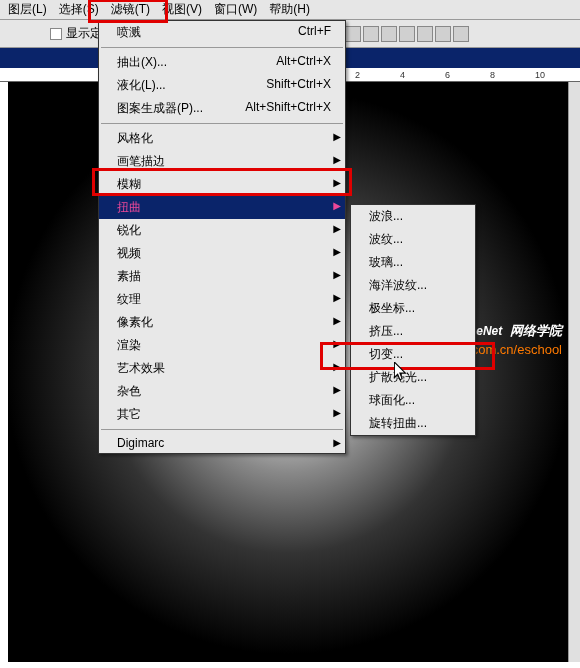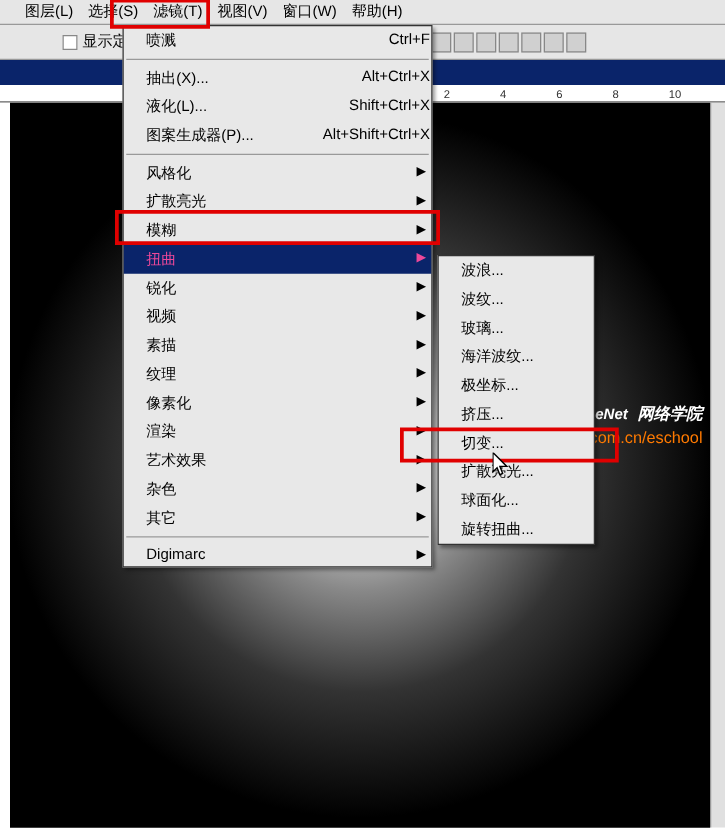--- a/index.html
+++ b/index.html
@@ -1,35 +1,35 @@
 <!DOCTYPE html>
 <html><head>
 <meta charset="utf-8">
 <style>
 * { margin: 0; padding: 0; box-sizing: border-box; font-family: "SimSun", Arial, sans-serif; font-size: 12px; }
 body { width: 580px; height: 668px; background: #fff; overflow: hidden; position: relative; }
 
-.menubar { background: #e6e6e6; height: 20px; display: flex; align-items: center; padding-left: 14px; border-bottom: 1px solid #999; }
+.menubar { background: #e6e6e6; height: 20px; display: flex; align-items: center; padding-left: 2px; border-bottom: 1px solid #999; }
 .menubar-item { padding: 2px 6px; cursor: pointer; white-space: nowrap; }
 
 .toolbar { background: #e6e6e6; height: 28px; display: flex; align-items: center; padding-left: 50px; border-bottom: 1px solid #999; position: relative; }
 .checkbox { width: 12px; height: 12px; border: 1px solid #888; background: #fff; margin-right: 4px; }
 .toolbar-text { font-size: 12px; }
 .toolbar-icons { position: absolute; left: 345px; top: 6px; display: flex; gap: 2px; }
 .ticon { width: 16px; height: 16px; background: #d0d0d0; border: 1px solid #888; }
 
 .ruler-h { position: absolute; top: 68px; left: 0; width: 580px; height: 14px; background: #fff; border-bottom: 1px solid #666; z-index: 1; }
 .ruler-tick { position: absolute; top: 2px; font-size: 9px; color: #333; }
 
 .canvas-area { position: absolute; top: 82px; left: 8px; right: 12px; bottom: 6px; background: #000; }
 .radial { position: absolute; top: 0; left: 0; width: 100%; height: 100%; background: radial-gradient(circle at 50% 50%, #fff 0%, #e0e0e0 8%, #888 25%, #333 45%, #000 70%); }
 .scrollbar-v { position: absolute; right: 0; top: 82px; bottom: 6px; width: 12px; background: #e0e0e0; border-left: 1px solid #999; }
 
 .menu1 { position: absolute; top: 20px; left: 98px; width: 248px; background: #e8e8e8; border: 1px solid #333; box-shadow: 2px 2px 3px rgba(0,0,0,.4); z-index: 10; }
-.menu-row { display: flex; justify-content: space-between; padding: 3px 1px 3px 18px; cursor: pointer; position: relative; }
+.menu-row { display: flex; justify-content: space-between; padding: 3px 14px 3px 18px; cursor: pointer; position: relative; }
 .menu-row.hl { background: #0a246a; color: #ec4899; }
 .menu-sep { border-top: 1px solid #999; margin: 3px 2px; }
 .arrow { position: absolute; right: 4px; top: 4px; font-size: 10px; }
 
 .menu2 { position: absolute; top: 168px; left: 350px; width: 126px; background: #e8e8e8; border: 1px solid #333; box-shadow: 2px 2px 3px rgba(0,0,0,.4); z-index: 11; margin-top: 36px; }
 
 .redbox { position: absolute; border: 3px solid #e00000; z-index: 30; pointer-events: none; }
 .rb1 { top: -1px; left: 88px; width: 80px; height: 24px; }
 .rb2 { top: 168px; left: 92px; width: 260px; height: 28px; }
 .rb3 { top: 342px; left: 320px; width: 175px; height: 28px; }
@@ -109,21 +109,21 @@
   <div class="menu-row">
     <span>图案生成器(P)...</span>
     <span>Alt+Shift+Ctrl+X</span>
   </div>
   <div class="menu-sep"></div>
   <div class="menu-row">
       <span>风格化</span>
       <span class="arrow">▶</span>
     </div>
   <div class="menu-row">
-      <span>扩散亮光</span>
+      <span>画笔描边</span>
       <span class="arrow">▶</span>
     </div>
   <div class="menu-row">
       <span>模糊</span>
       <span class="arrow">▶</span>
     </div>
   <div class="menu-row hl">
       <span>扭曲</span>
       <span class="arrow">▶</span>
     </div>

